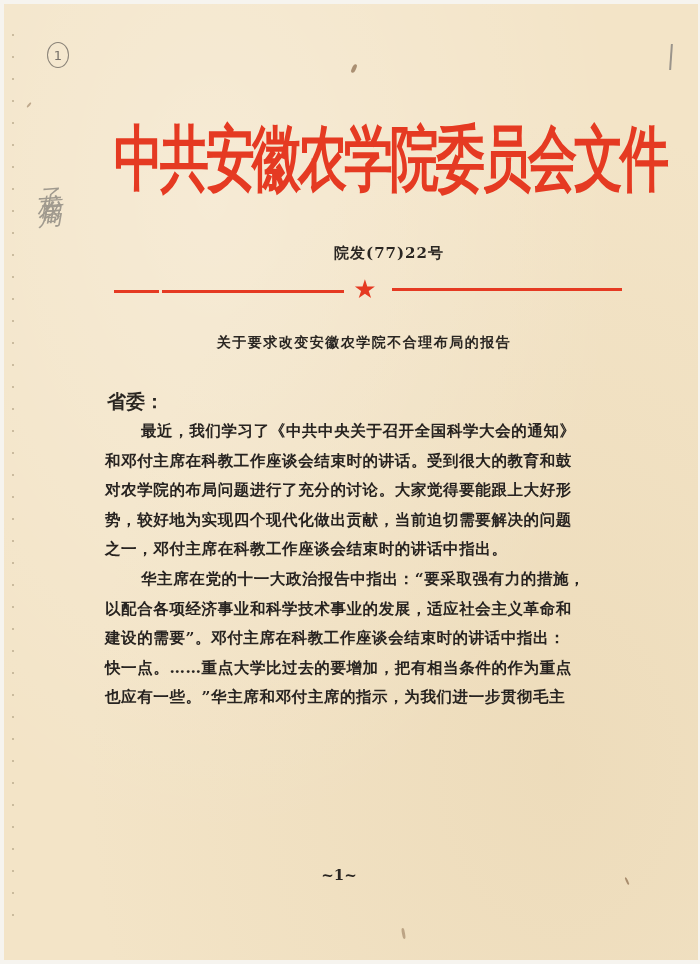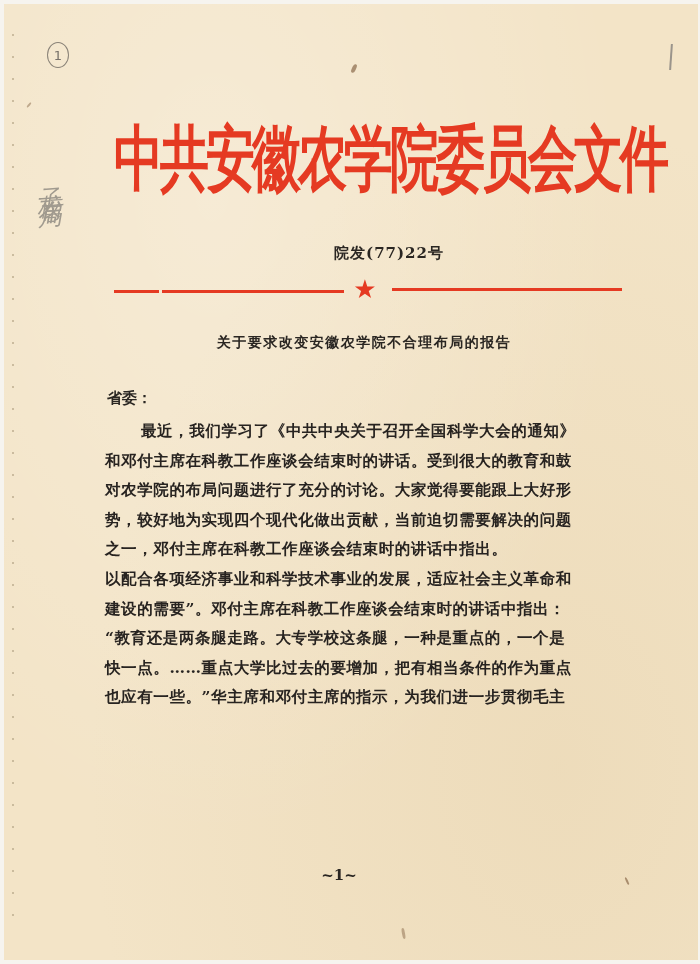--- a/index.html
+++ b/index.html
@@ -57,21 +57,21 @@
       position: absolute; left: 348px; top: 272px; width: 26px; height: 26px;
       color: #e53a22; font-size: 26px; line-height: 26px; text-align: center;
       font-family: "DejaVu Sans", sans-serif;
     }
     .report-title {
       position: absolute; left: 110px; top: 330px; width: 500px; text-align: center;
       color: #2a2622; font-size: 14px; font-weight: bold; letter-spacing: 1.5px;
     }
     .salutation {
       position: absolute; left: 103px; top: 385px;
-      color: #2a2622; font-size: 15px; font-weight: bold;
+      color: #2a2622; font-size: 19px; font-weight: bold;
     }
     .body-text {
       position: absolute; left: 101px; top: 412px; width: 500px;
       color: #272320; font-size: 15.5px; font-weight: bold; line-height: 29.6px;
       letter-spacing: 0.6px;
     }
     .body-text .line { display: block; white-space: nowrap; }
     .body-text .line.indent { padding-left: 36px; }
     .page-footer {
       position: absolute; left: 300px; top: 862px; width: 70px; text-align: center;
@@ -99,23 +99,23 @@
 
   <div class="report-title">关于要求改变安徽农学院不合理布局的报告</div>
   <div class="salutation">省委：</div>
 
   <div class="body-text">
     <span class="line indent">最近，我们学习了《中共中央关于召开全国科学大会的通知》</span>
     <span class="line">和邓付主席在科教工作座谈会结束时的讲话。受到很大的教育和鼓</span>
     <span class="line">对农学院的布局问题进行了充分的讨论。大家觉得要能跟上大好形</span>
     <span class="line">势，较好地为实现四个现代化做出贡献，当前迫切需要解决的问题</span>
     <span class="line">之一，邓付主席在科教工作座谈会结束时的讲话中指出。</span>
+    <span class="line indent">华主席在党的十一大政治报告中指出：“要采取强有力的措施，</span>
     <span class="line">以配合各项经济事业和科学技术事业的发展，适应社会主义革命和</span>
     <span class="line">建设的需要”。邓付主席在科教工作座谈会结束时的讲话中指出：</span>
-    <span class="line">“教育还是两条腿走路。大专学校这条腿，一种是重点的，一个是</span>
     <span class="line">快一点。……重点大学比过去的要增加，把有相当条件的作为重点</span>
     <span class="line">也应有一些。”华主席和邓付主席的指示，为我们进一步贯彻毛主</span>
   </div>
 
   <div class="page-footer">~1~</div>
 
   <div class="speck" style="left:348px;top:60px;width:4px;height:9px;transform:rotate(25deg);"></div>
   <div class="speck" style="left:398px;top:924px;width:3px;height:11px;transform:rotate(-10deg);opacity:0.5;"></div>
   <div class="speck" style="left:622px;top:873px;width:2px;height:8px;transform:rotate(-25deg);"></div>
   <div class="speck" style="left:24px;top:98px;width:2px;height:6px;transform:rotate(40deg);opacity:0.5;"></div>

